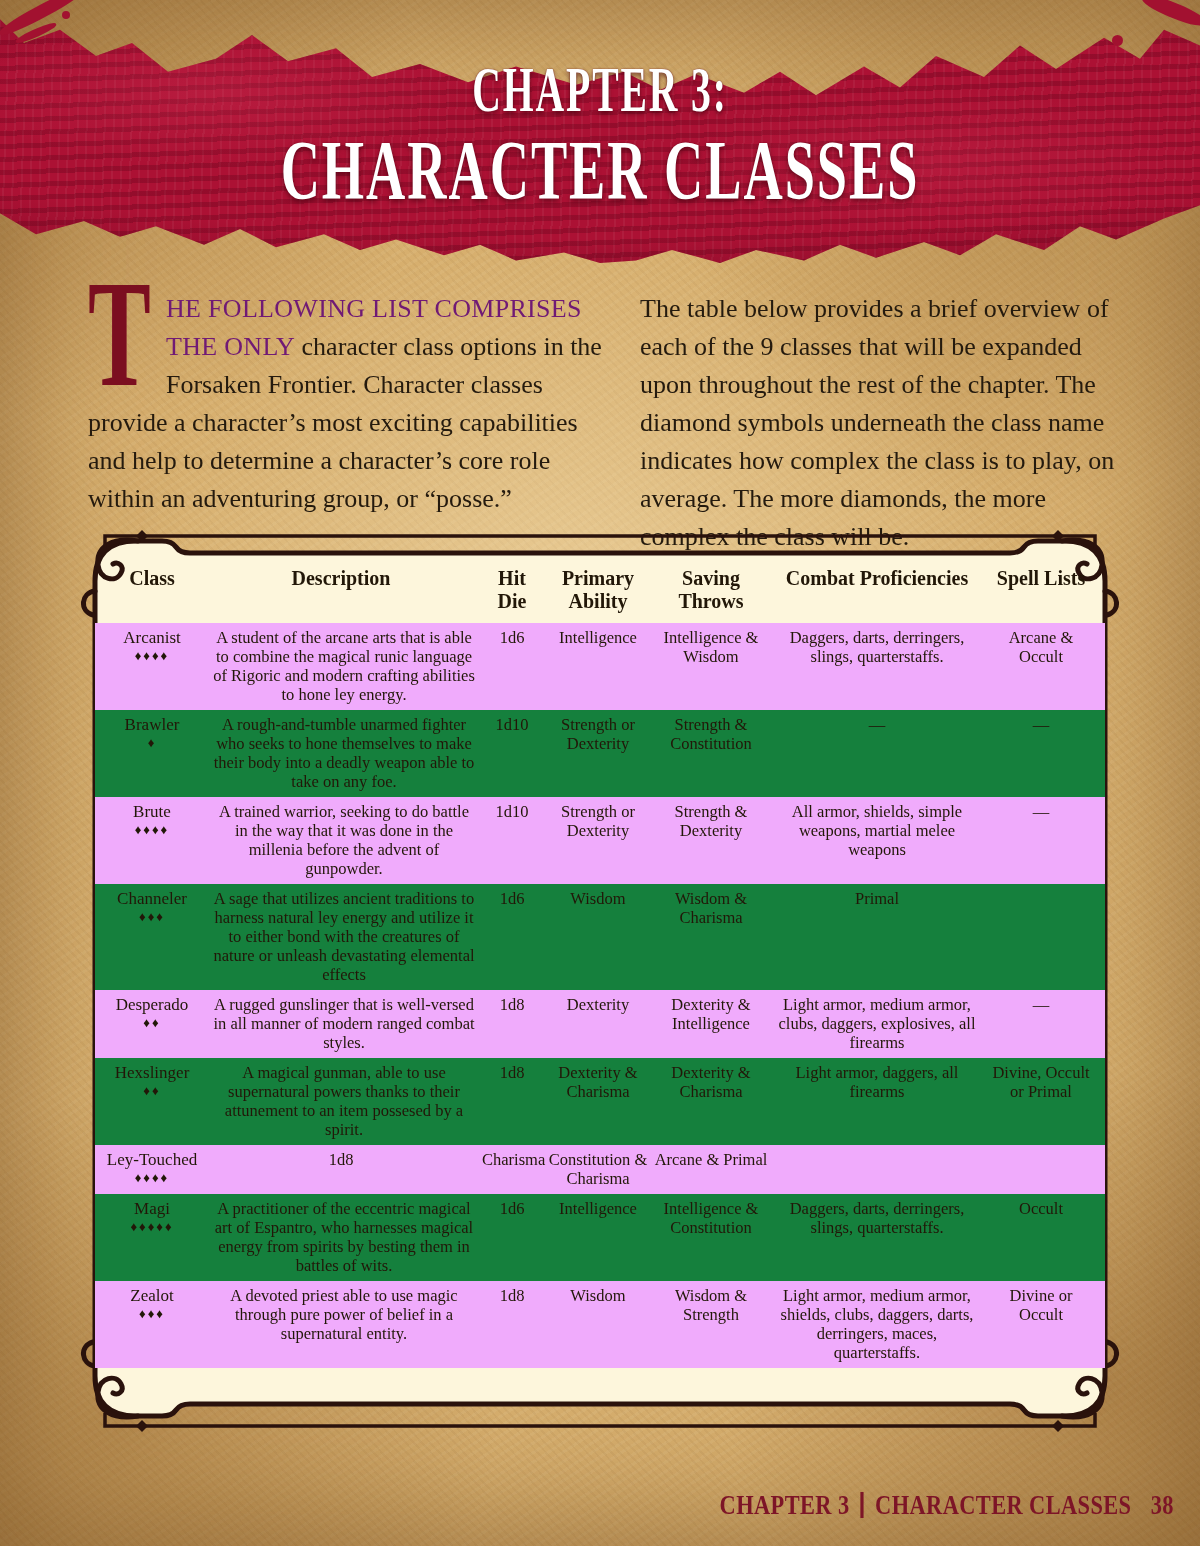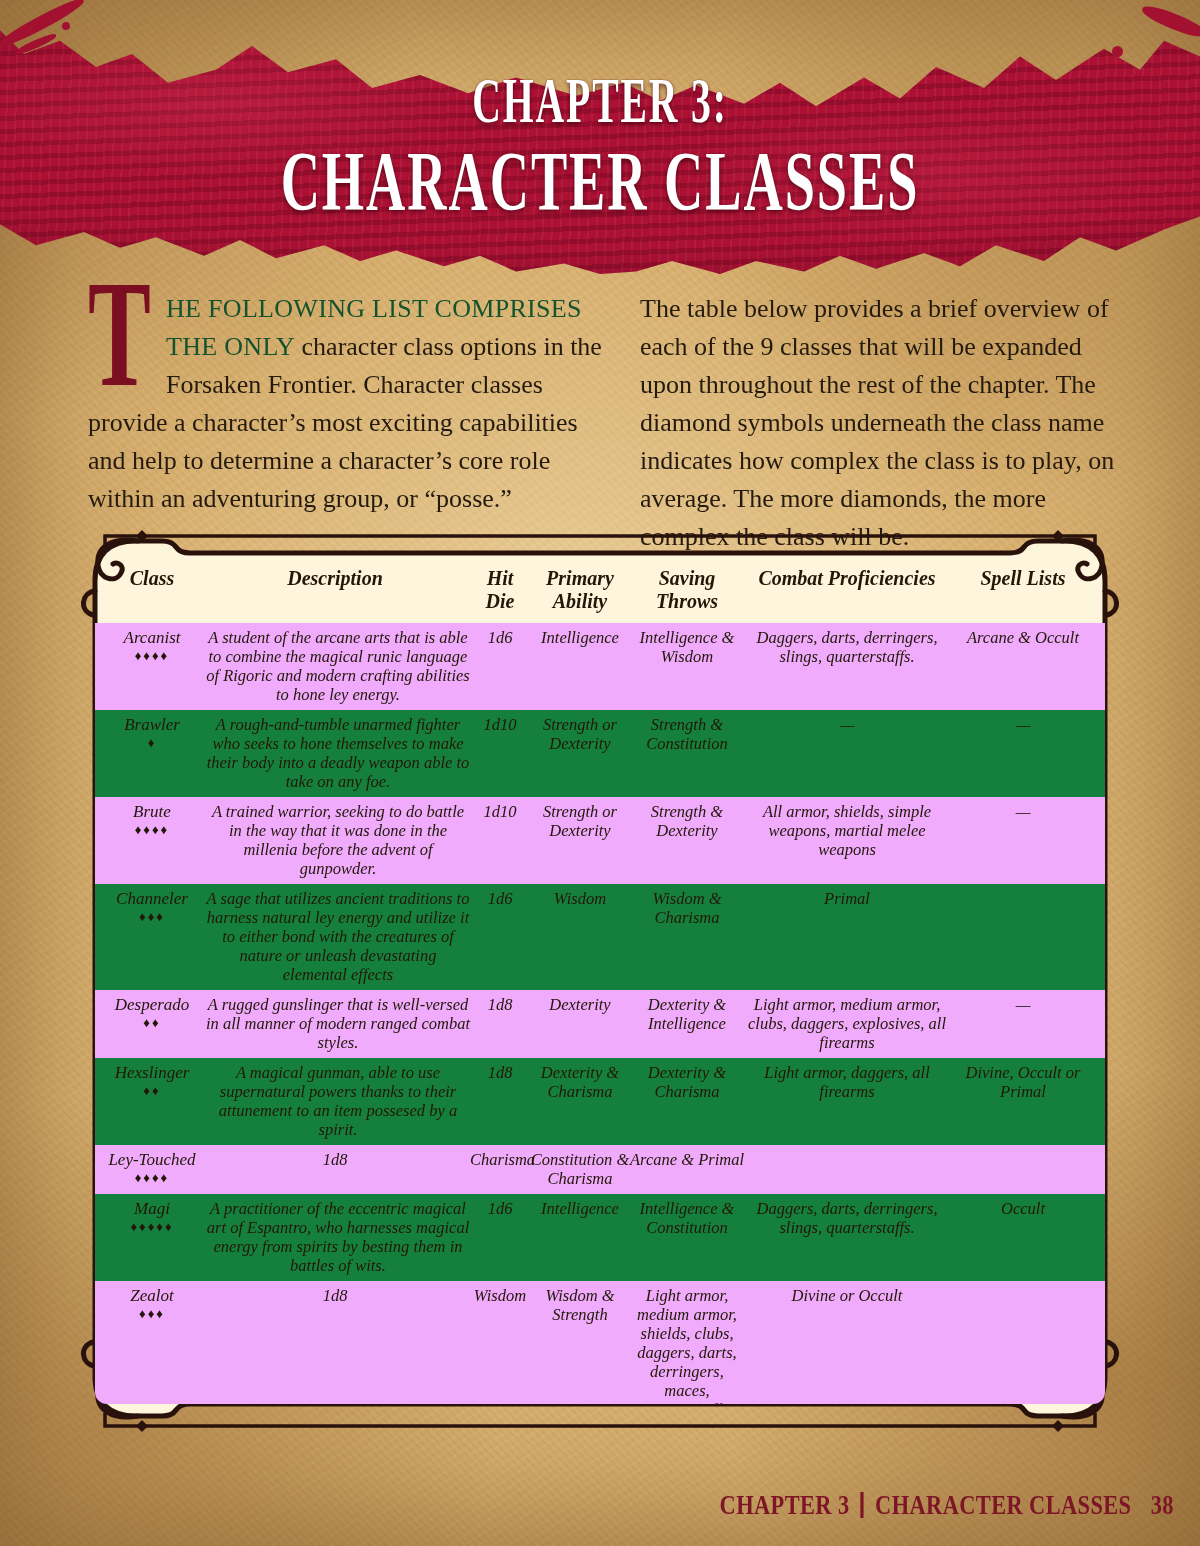--- a/index.html
+++ b/index.html
@@ -11,21 +11,21 @@
       radial-gradient(ellipse 55% 38% at 48% 42%, rgba(255,238,196,.50), transparent 70%),
       radial-gradient(ellipse 40% 30% at 85% 12%, rgba(125,78,22,.30), transparent 70%),
       radial-gradient(ellipse 40% 28% at 8% 8%, rgba(120,72,20,.32), transparent 70%),
       radial-gradient(ellipse 45% 30% at 10% 92%, rgba(118,70,18,.34), transparent 70%),
       radial-gradient(ellipse 45% 30% at 92% 90%, rgba(112,64,16,.36), transparent 70%),
       repeating-linear-gradient(47deg, rgba(90,50,10,.05) 0 2px, transparent 2px 6px),
       repeating-linear-gradient(-33deg, rgba(255,245,215,.06) 0 3px, transparent 3px 8px);
     box-shadow:inset 0 0 150px rgba(84,44,6,.55);
   }
   
-  .banner{position:absolute;left:0;top:12px;width:1200px;height:262px;}
+  .banner{position:absolute;left:0;top:1px;width:1200px;height:262px;}
   .paint{
     position:absolute;inset:0;
     background-color:#AC1134;
     background-image:
       radial-gradient(ellipse 120% 85% at 50% 48%, transparent 50%, rgba(72,4,22,.55) 88%),
       radial-gradient(ellipse 30% 40% at 18% 35%, rgba(220,60,95,.25), transparent 70%),
       radial-gradient(ellipse 30% 40% at 78% 62%, rgba(220,60,95,.20), transparent 70%),
       repeating-linear-gradient(178deg, rgba(92,2,24,.30) 0 5px, transparent 5px 13px),
       repeating-linear-gradient(92deg, rgba(255,255,255,.05) 0 2px, transparent 2px 9px);
     clip-path:polygon(0 7%,2% 16%,5% 11%,8% 21%,11% 16%,14% 27%,18% 22%,21% 13%,24% 23%,28% 18%,31% 29%,35% 24%,39% 31%,43% 25%,48% 32%,52% 27%,55% 34%,58% 28%,62% 35%,65% 27%,68% 36%,72% 25%,75% 33%,78% 21%,82% 29%,85% 17%,88% 26%,92% 14%,95% 22%,97% 11%,100% 17%,100% 78%,97% 83%,93% 91%,90% 86%,87% 95%,83% 89%,80% 97%,77% 92%,73% 98%,70% 93%,67% 99%,63% 95%,60% 100%,56% 95%,53% 99%,50% 100%,47% 96%,43% 99%,40% 93%,37% 97%,33% 91%,30% 95%,27% 89%,23% 94%,20% 87%,17% 93%,13% 86%,10% 90%,7% 84%,3% 89%,0 81%);
@@ -47,31 +47,31 @@
   
   .intro{position:absolute;top:290px;left:88px;width:1030px;display:flex;gap:32px;}
   .intro p{margin:0;font-size:26px;line-height:38px;color:#241a0e;}
   .col-left{width:520px;}
   .col-right{width:478px;}
   .dropcap{
     float:left;width:62px;height:112px;margin:-14px 16px 0 0;
     font-size:152px;line-height:116px;font-weight:bold;color:#7B0E20;
     transform:scaleX(.62);transform-origin:0 0;
   }
-  .lead{color:#14532d;letter-spacing:.3px;}
+  .lead{color:#701a75;letter-spacing:.3px;}
   
   .table-wrap{position:absolute;left:62px;top:525px;width:1076px;height:912px;}
   svg.frame{position:absolute;inset:0;width:1076px;height:912px;}
   .panel{
     position:absolute;left:33px;top:28px;width:1010px;height:851px;
     overflow:hidden;border-radius:12px;color:#221708;
   }
   .trow{
     display:grid;grid-template-columns:96px 270px 60px 100px 114px 206px 1fr;
-    column-gap:0;padding:5px 9px 6px;font-style:italic;
+    column-gap:6px;padding:5px 9px 6px;
   }
   .thead{font-weight:bold;font-size:20px;line-height:23px;padding-top:14px;padding-bottom:10px;}
   .th{text-align:center;}
   .cell{font-size:16.5px;line-height:19px;text-align:center;}
   .c-desc{text-align:center;padding-left:6px;}
   .cname{font-size:17px;}
   .diam{font-size:13px;letter-spacing:2px;line-height:15px;margin-top:1px;}
   .shaded{background:#f0abfc;}
   .plain{background:#15803d;}
   
@@ -234,20 +234,21 @@
     <div class="cell">Intelligence &amp; Constitution</div>
     <div class="cell">Daggers, darts, derringers, slings, quarterstaffs.</div>
     <div class="cell">Occult</div>
   </div>
 
   <div class="trow shaded">
     <div class="cell">
       <div class="cname">Zealot</div>
       <div class="diam">♦♦♦</div>
     </div>
+    <div class="cell c-desc">A devoted priest able to use magic through pure power of belief in a supernatural entity.</div>
     <div class="cell">1d8</div>
     <div class="cell">Wisdom</div>
     <div class="cell">Wisdom &amp; Strength</div>
     <div class="cell">Light armor, medium armor, shields, clubs, daggers, darts, derringers, maces, quarterstaffs.</div>
     <div class="cell">Divine or Occult</div>
   </div>
 </div>
     </div>
   </section>
 

